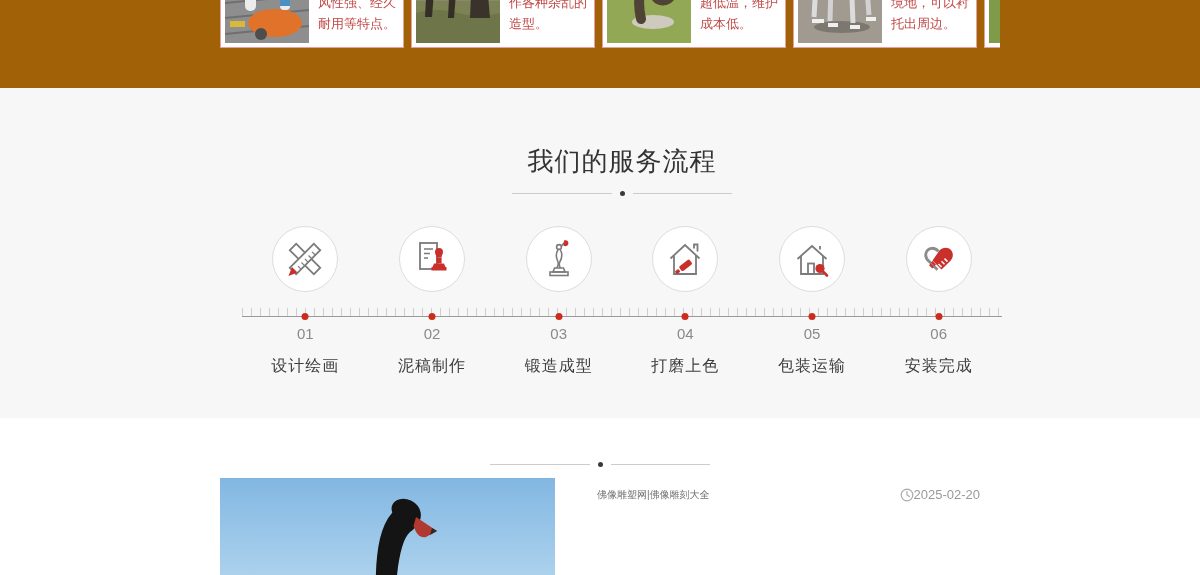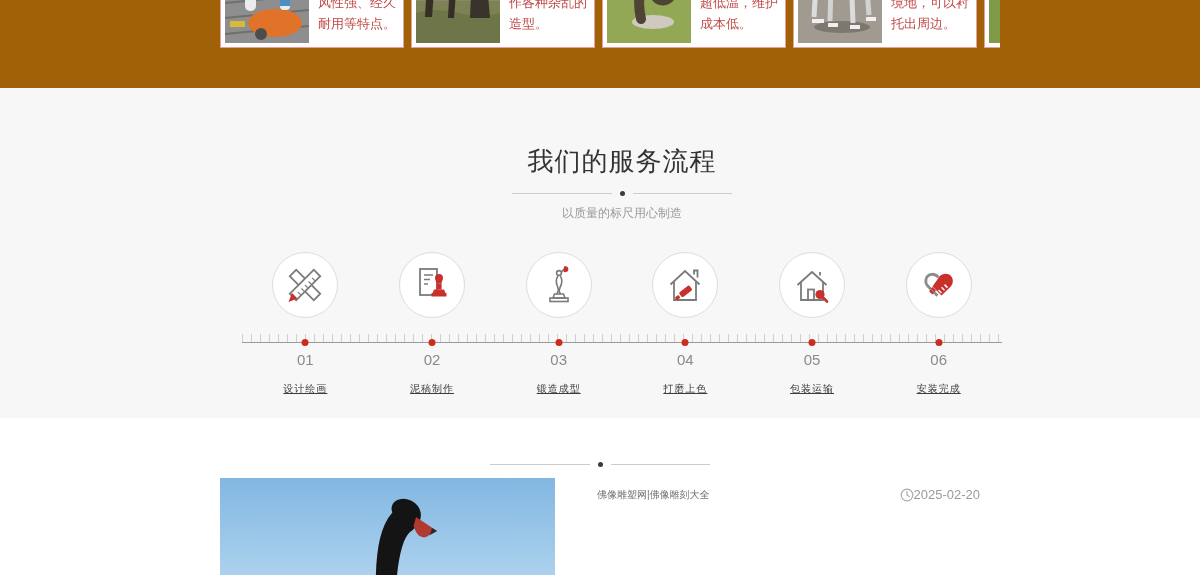--- a/index.html
+++ b/index.html
@@ -42,21 +42,21 @@
     background:repeating-linear-gradient(to right,#cfcfcf 0,#cfcfcf 1px,transparent 1px,transparent 9px);
     border-bottom:1px solid #9a9a9a;
   }
   .tdot {
     position:absolute; bottom:-4px; width:7px; height:7px; border-radius:50%;
     background:#cc2c1e; transform:translateX(-50%);
   }
   .nums-row { margin-top:8px; }
   .nums-row .cell { color:#8a8a8a; font-size:15px; }
   .labels-row { margin-top:14px; }
-  .labels-row .cell { color:#3d3d3d; font-size:10px; letter-spacing:1px;text-decoration:underline; }
+  .labels-row .cell { color:#3d3d3d; font-size:16px; letter-spacing:1px; }
   
   .section-news { padding-top:32px; background:#fff; }
   .news-row { width:760px; margin:11px auto 0; display:flex; }
   .news-img { width:335px; height:200px; flex:0 0 335px; cursor:pointer; }
   .news-img svg { display:block; width:100%; height:100%; }
   .news-body { flex:1; padding:9px 0 0 42px; }
   .news-head { display:flex; justify-content:space-between; align-items:center; }
   .news-title { font-size:10px; color:#737373; cursor:pointer; }
   .news-date { color:#9a9a9a; font-size:13px; display:flex; align-items:center; }
 </style>
@@ -144,21 +144,20 @@
   </div>
 </div>
 
 <div class="section-gray">
   <h2 class="sec-title">我们的服务流程</h2>
   <div class="divider">
     <span class="line"></span>
     <span class="dot"></span>
     <span class="line"></span>
   </div>
-  <div class="sec-sub">以质量的标尺用心制造</div>
 
   <div class="steps-wrap">
 
     <div class="flex6">
       <div>
           <span class="circle">
         <svg width="40" height="40" viewBox="0 0 40 40">
           <g fill="#fff" stroke="#7b7b7b" stroke-width="1.8">
             <rect x="3" y="15.5" width="34" height="9" transform="rotate(45 20 20)"></rect>
             <rect x="3" y="15.5" width="34" height="9" transform="rotate(-45 20 20)"></rect>

